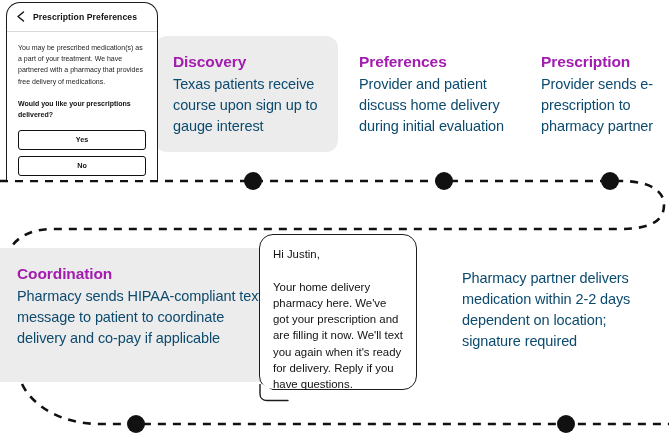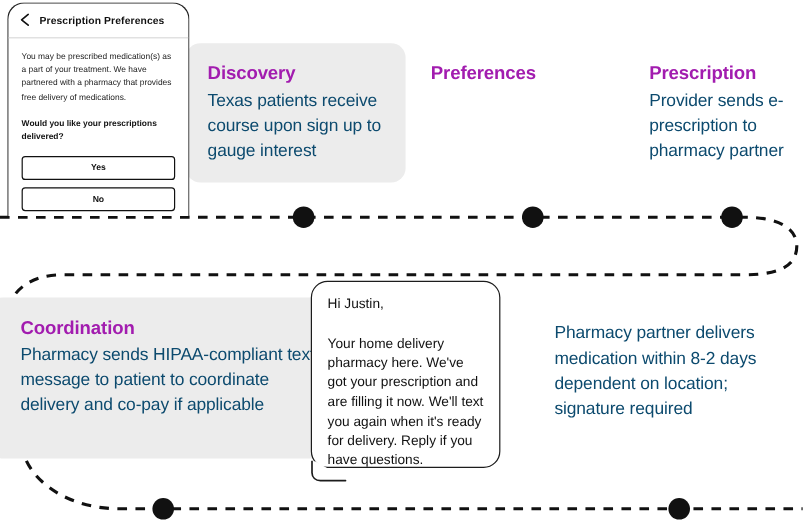--- a/index.html
+++ b/index.html
@@ -196,40 +196,41 @@
   <div class="step-card" style="left:155px; top:36px; width:183px; height:116px;">
     <div style="padding:16px 14px 0 18px;">
       <div class="step-title">Discovery</div>
       <div class="step-body">Texas patients receive course upon sign up to gauge interest</div>
     </div>
   </div>
 
   <div class="step-card plain" style="left:345px; top:36px; width:180px; height:116px;">
     <div style="padding:16px 4px 0 14px;">
       <div class="step-title">Preferences</div>
+      <div class="step-body">Provider and patient discuss home delivery during initial evaluation</div>
     </div>
   </div>
 
   <div class="step-card plain" style="left:527px; top:36px; width:145px; height:116px;">
     <div style="padding:16px 0 0 14px;">
       <div class="step-title">Prescription</div>
       <div class="step-body">Provider sends e-prescription to pharmacy partner</div>
     </div>
   </div>
 
   <div class="step-card" style="left:-10px; top:248px; width:290px; height:134px;">
     <div style="padding:16px 12px 0 27px;">
       <div class="step-title">Coordination</div>
       <div class="step-body">Pharmacy sends HIPAA-compliant text message to patient to coordinate delivery and co-pay if applicable</div>
     </div>
   </div>
 
   <div class="step-card plain" style="left:448px; top:258px; width:221px; height:130px;">
     <div style="padding:10px 0 0 14px;">
-      <div class="step-body">Pharmacy partner delivers medication within 8-2 days dependent on location; signature required</div>
+      <div class="step-body">Pharmacy partner delivers medication within 2-2 days dependent on location; signature required</div>
     </div>
   </div>
 
   <div id="phone">
     <div id="phone-header">
       <svg id="back-chevron" viewBox="0 0 9 11" xmlns="http://www.w3.org/2000/svg">
         <polyline points="7.5,1 2,5.5 7.5,10" fill="none" stroke="#111111" stroke-width="1.4" stroke-linecap="round" stroke-linejoin="round"></polyline>
       </svg>
       <div id="phone-title">Prescription Preferences</div>
     </div>

